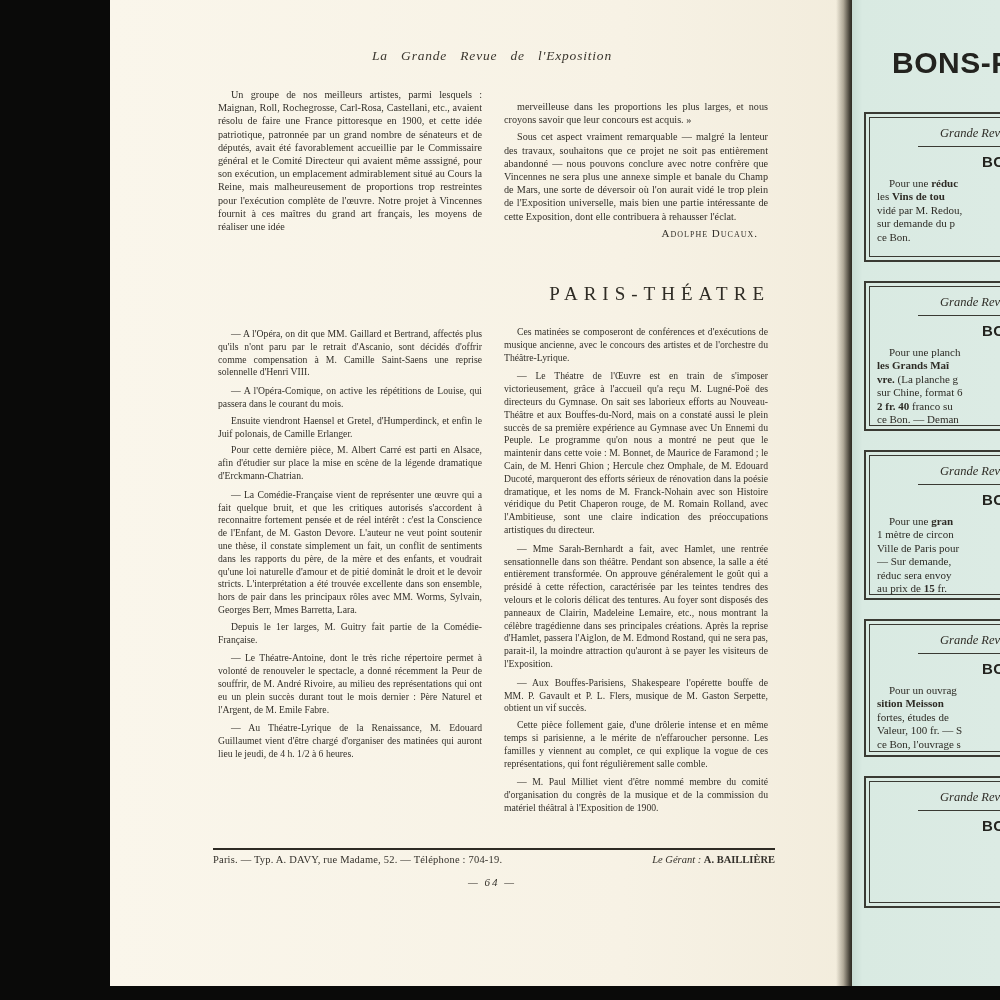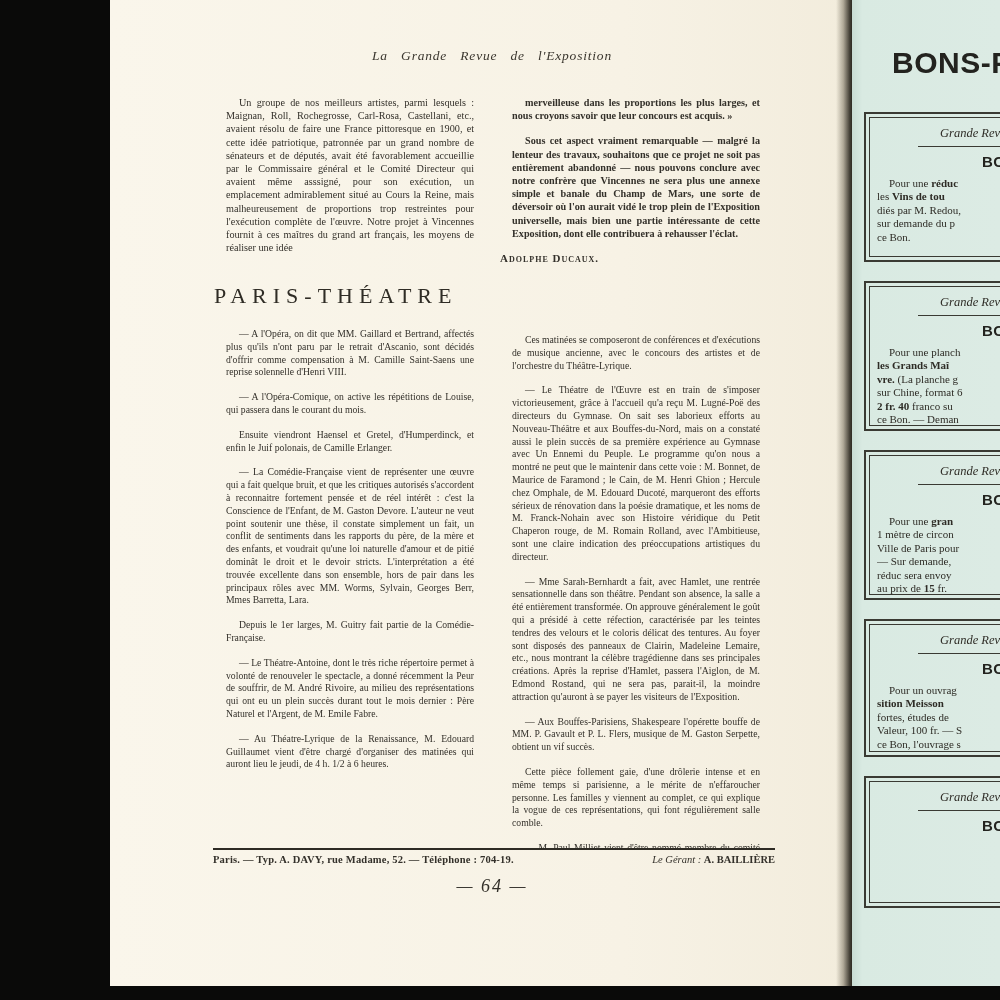--- a/index.html
+++ b/index.html
@@ -52,42 +52,42 @@
   .c-line{white-space:nowrap;overflow:hidden;}
   .c-line:first-child{text-indent:12px;}
   .c-line .b{font-weight:bold;}
   
   .running-title{
     position:absolute;top:48px;left:104px;width:556px;text-align:center;
     font-style:italic;font-size:13.5px;word-spacing:9px;letter-spacing:.8px;color:#3a362e;
   }
   .col{position:absolute;width:272px;font-size:10.2px;line-height:13.2px;}
   .intro-left{top:84px;left:104px;}
-  .intro-right{top:84px;left:390px;font-weight:bold;}
-  .para{margin:12px;text-indent:13px;text-align:justify;}
+  .intro-right{top:96px;left:390px;}
+  .para{margin:4px;text-indent:13px;text-align:justify;}
   .para.entry{margin-top:6px;}
-  .sig{ text-align:left;margin-top:3px;padding-right:14px;
+  .sig{ text-align:right;margin-top:3px;padding-right:14px;
     font-variant:small-caps;letter-spacing:1px;font-size:11px;}
   .theatre-title{
-    position:absolute;top:283px;left:104px;width:556px;text-align:left;
-    font-size:22px;letter-spacing:6px;color:#2f2c25;
+    position:absolute;top:283px;left:104px;width:556px;text-align:right;
+    font-size:19px;letter-spacing:6px;color:#2f2c25;
   }
   .theatre-left{top:322px;left:104px;height:527px;overflow:hidden;font-size:9.7px;line-height:12.8px;}
   .theatre-right{top:322px;left:390px;height:527px;overflow:hidden;font-size:9.7px;line-height:12.8px;}
   .footer-rule{position:absolute;top:848px;left:103px;width:562px;border-top:2px solid #2e2b24;}
   .footer-line{
     position:absolute;top:854px;left:103px;width:562px;
     display:flex;justify-content:space-between;font-size:10.5px;
   }
-  .imprint{font-weight:bold;letter-spacing:.2px;}
+  .imprint{font-weight:normal;letter-spacing:.2px;}
   .manager .lbl{font-style:italic;font-weight:normal;text-align:center;}
   .manager .nm{font-weight:bold;}
   .page-number{
     position:absolute;top:876px;left:104px;width:556px;text-align:center;
-    font-style:italic;font-size:18px;letter-spacing:2px;
+    font-style:italic;font-size:11px;letter-spacing:2px;
   }
 </style>
 </head>
 <body>
 
 <div class="page">
   <div class="running-title">La Grande Revue de l'Exposition</div>
 
   <div class="col intro-left">
       <p class="para">Un groupe de nos meilleurs artistes, parmi lesquels : Maignan, Roll, Rochegrosse, Carl-Rosa, Castellani, etc., avaient résolu de faire une France pittoresque en 1900, et cette idée patriotique, patronnée par un grand nombre de sénateurs et de députés, avait été favorablement accueillie par le Commissaire général et le Comité Directeur qui avaient même asssigné, pour son exécution, un emplacement admirablement situé au Cours la Reine, mais malheureusement de proportions trop restreintes pour l'exécution complète de l'œuvre. Notre projet à Vincennes fournit à ces maîtres du grand art français, les moyens de réaliser une idée</p>
@@ -100,20 +100,21 @@
       </div>
     <div class="sig">Adolphe Ducaux.</div>
   </div>
 
   <div class="theatre-title">PARIS-THÉATRE</div>
 
   <div class="col theatre-left">
       <p class="para entry">— A l'Opéra, on dit que MM. Gaillard et Bertrand, affectés plus qu'ils n'ont paru par le retrait d'Ascanio, sont décidés d'offrir comme compensation à M. Camille Saint-Saens une reprise solennelle d'Henri VIII.</p>
       <p class="para entry">— A l'Opéra-Comique, on active les répétitions de Louise, qui passera dans le courant du mois.</p>
       <p class="para">Ensuite viendront Haensel et Gretel, d'Humperdinck, et enfin le Juif polonais, de Camille Erlanger.</p>
+      <p class="para">Pour cette dernière pièce, M. Albert Carré est parti en Alsace, afin d'étudier sur place la mise en scène de la légende dramatique d'Erckmann-Chatrian.</p>
       <p class="para entry">— La Comédie-Française vient de représenter une œuvre qui a fait quelque bruit, et que les critiques autorisés s'accordent à reconnaitre fortement pensée et de réel intérêt : c'est la Conscience de l'Enfant, de M. Gaston Devore. L'auteur ne veut point soutenir une thèse, il constate simplement un fait, un conflit de sentiments dans les rapports du père, de la mère et des enfants, et voudrait qu'une loi naturelle d'amour et de pitié dominât le droit et le devoir stricts. L'interprétation a été trouvée excellente dans son ensemble, hors de pair dans les principaux rôles avec MM. Worms, Sylvain, Georges Berr, Mmes Barretta, Lara.</p>
       <p class="para">Depuis le 1er larges, M. Guitry fait partie de la Comédie-Française.</p>
       <p class="para entry">— Le Théatre-Antoine, dont le très riche répertoire permet à volonté de renouveler le spectacle, a donné récemment la Peur de souffrir, de M. André Rivoire, au milieu des représentations qui ont eu un plein succès durant tout le mois dernier : Père Naturel et l'Argent, de M. Emile Fabre.</p>
       <p class="para entry">— Au Théatre-Lyrique de la Renaissance, M. Edouard Guillaumet vient d'être chargé d'organiser des matinées qui auront lieu le jeudi, de 4 h. 1/2 à 6 heures.</p>
     </div>
 
   <div class="col theatre-right">
     <div>
         <p class="para">Ces matinées se composeront de conférences et d'exécutions de musique ancienne, avec le concours des artistes et de l'orchestre du Théâtre-Lyrique.</p>
         <p class="para entry">— Le Théatre de l'Œuvre est en train de s'imposer victorieusement, grâce à l'accueil qu'a reçu M. Lugné-Poë des directeurs du Gymnase. On sait ses laborieux efforts au Nouveau-Théâtre et aux Bouffes-du-Nord, mais on a constaté aussi le plein succès de sa première expérience au Gymnase avec Un Ennemi du Peuple. Le programme qu'on nous a montré ne peut que le maintenir dans cette voie : M. Bonnet, de Maurice de Faramond ; le Cain, de M. Henri Ghion ; Hercule chez Omphale, de M. Edouard Ducoté, marqueront des efforts sérieux de rénovation dans la poésie dramatique, et les noms de M. Franck-Nohain avec son Histoire véridique du Petit Chaperon rouge, de M. Romain Rolland, avec l'Ambitieuse, sont une claire indication des préoccupations artistiques du directeur.</p>
@@ -142,21 +143,21 @@
   <div class="bons-title">BONS-PRIM</div>
   <div class="coupons" id="coupons">
   <div class="coupon">
     <div class="c-inner">
       <div class="c-revue">Grande Revue</div>
       <div class="c-rule"></div>
       <div class="c-bon">BON-P</div>
       <div class="c-body">
             <div class="c-line"><span>Pour une </span><span class="b">réduc</span></div>
             <div class="c-line"><span>les </span><span class="b">Vins de tou</span></div>
-            <div class="c-line"><span>diés par M. Redou,</span></div>
+            <div class="c-line"><span>vidé par M. Redou,</span></div>
             <div class="c-line"><span>sur demande du p</span></div>
             <div class="c-line"><span>ce Bon.</span></div>
           </div>
     </div>
   </div>
 
   <div class="coupon">
     <div class="c-inner">
       <div class="c-revue">Grande Revue</div>
       <div class="c-rule"></div>

